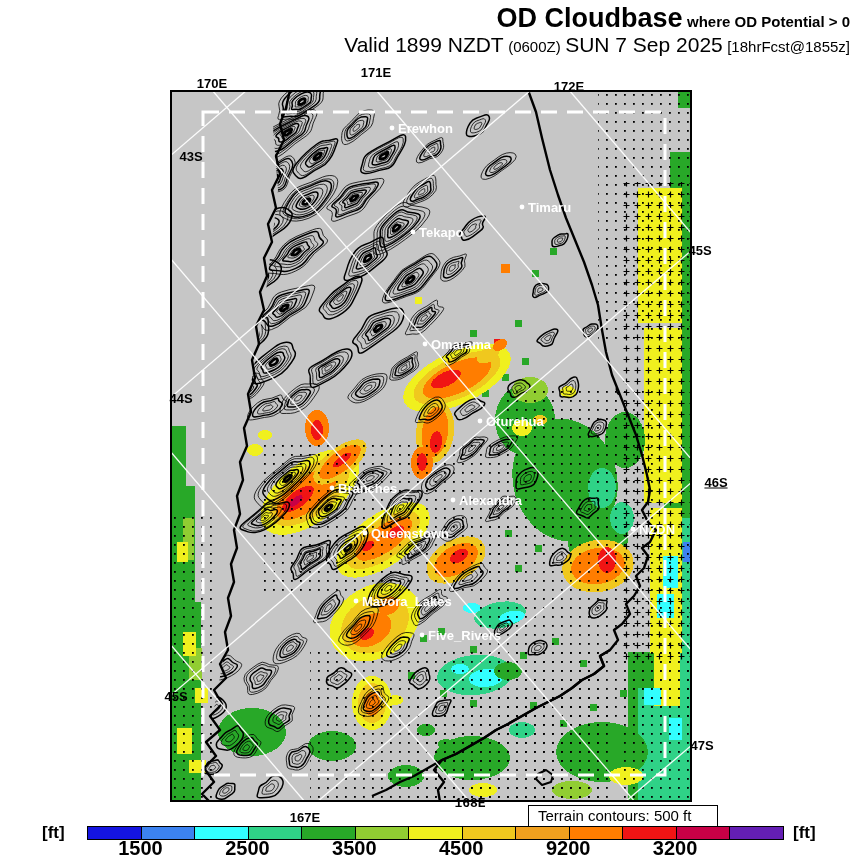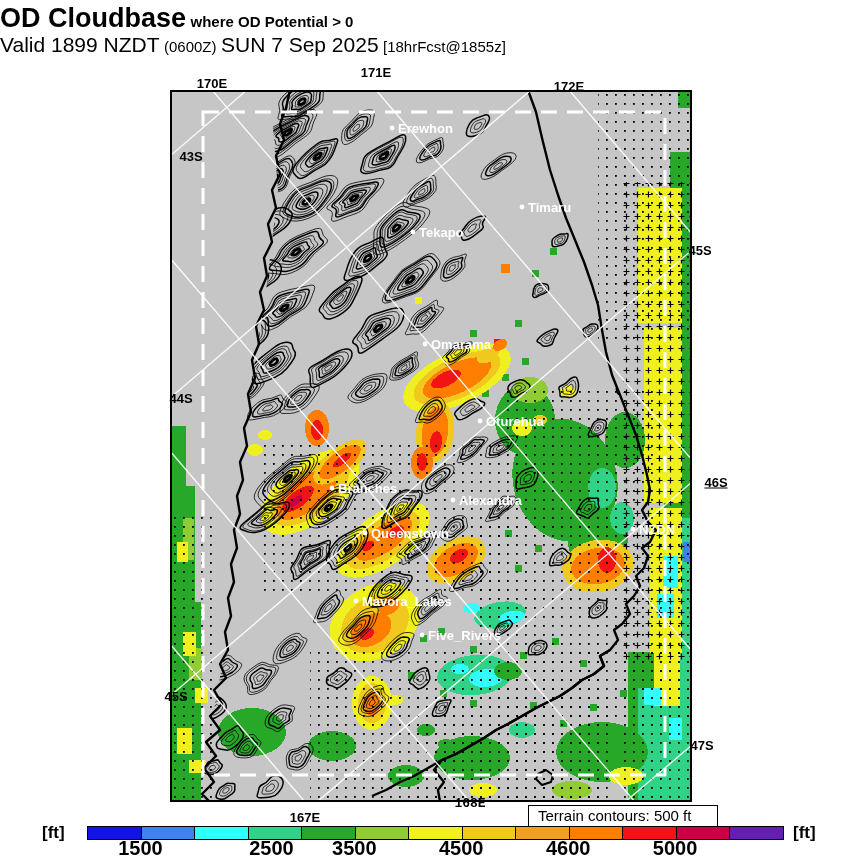--- a/index.html
+++ b/index.html
@@ -1,18 +1,18 @@
 <!DOCTYPE html>
 <html><head>
 <meta charset="utf-8">
 <style>
   html,body{margin:0;padding:0;background:#fff;}
   .stage{position:relative;width:850px;height:860px;background:#ffffff;overflow:hidden;
          font-family:"Liberation Sans","DejaVu Sans",sans-serif;color:#000;}
-  .titleblock{position:absolute;top:3px;left:0;width:850px;text-align:left;line-height:1.12;}
+  .titleblock{position:absolute;top:3px;left:0;width:850px;text-align:right;line-height:1.12;}
   .t1{font-size:27px;font-weight:bold;}
   .t1s{font-size:15px;font-weight:bold;}
   .t2{font-size:21px;font-weight:normal;}
   .t2s{font-size:15px;font-weight:normal;}
   .t3{font-size:13.5px;margin-top:1px;}
   .gridlabel{position:absolute;transform:translate(-50%,-50%);font-size:13px;font-weight:bold;white-space:nowrap;}
   #mapsvg{position:absolute;left:170px;top:90px;}
   .terrainbox{position:absolute;left:528px;top:805px;border:1.5px solid #000;background:#fff;
               font-size:15px;padding:1px 26px 2px 9px;white-space:nowrap;}
   .cbar{position:absolute;left:87px;top:826px;width:695px;height:12px;display:flex;
@@ -687,20 +687,20 @@
       <div class="seg" style="background: rgb(240, 240, 30);"></div>
       <div class="seg" style="background: rgb(240, 200, 30);"></div>
       <div class="seg" style="background: rgb(240, 160, 30);"></div>
       <div class="seg" style="background: rgb(255, 125, 0);"></div>
       <div class="seg" style="background: rgb(240, 20, 20);"></div>
       <div class="seg" style="background: rgb(200, 0, 70);"></div>
       <div class="seg" style="background: rgb(100, 30, 180);"></div>
     </div>
   <div class="cticks" id="cticks">
       <div class="ctick" style="left: 7.69%;">1500</div>
-      <div class="ctick" style="left: 23.08%; margin-left: 24px;">2500</div>
+      <div class="ctick" style="left: 23.08%;">2500</div>
       <div class="ctick" style="left: 38.46%;">3500</div>
       <div class="ctick" style="left: 53.85%;">4500</div>
-      <div class="ctick" style="left: 69.23%;">4600</div>
-      <div class="ctick" style="left: 84.62%;">5000</div>
+      <div class="ctick" style="left: 69.23%;">9200</div>
+      <div class="ctick" style="left: 84.62%;">3200</div>
     </div>
 
 </div>
 
 </body></html>

